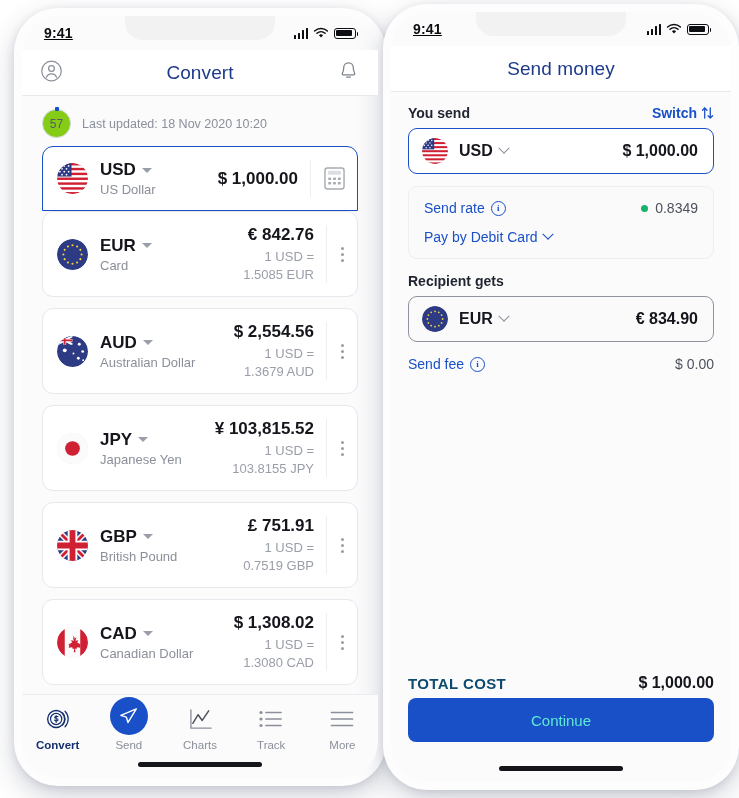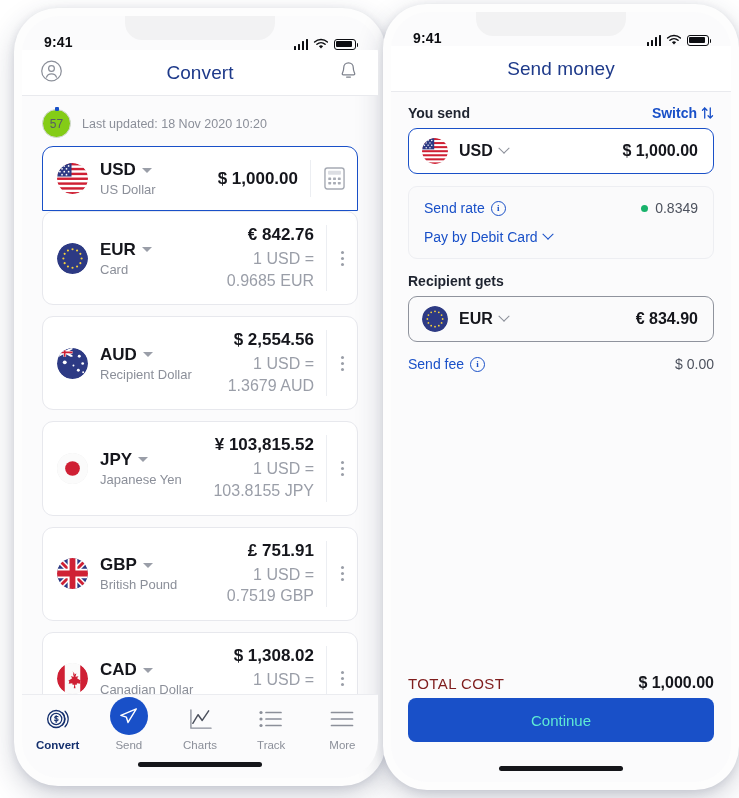--- a/index.html
+++ b/index.html
@@ -34,23 +34,24 @@
   }
   .phone-right .notch{left:47%;}
   .home-bar{
     position:absolute;bottom:11px;left:50%;transform:translateX(-50%);
     width:124px;height:5px;border-radius:3px;background:#15161a;z-index:40;
   }
 
   
   .statusbar{
     position:absolute;top:0;left:0;right:0;height:34px;
-    display:flex;align-items:flex-end;justify-content:space-between;
+    display:flex;align-items:center;justify-content:space-between;
     padding:0 22px;box-sizing:border-box;z-index:30;
     background:transparent;
+    text-decoration:underline;
   }
   .status-time{font-size:14px;font-weight:bold;color:#0d0e12;letter-spacing:.2px;}
   .status-icons{display:flex;align-items:center;gap:5px;}
   .bars{display:flex;align-items:flex-end;gap:1.5px;height:11px;}
   .bars i{display:block;width:2.5px;background:#0d0e12;border-radius:.5px;}
   .bars i:nth-child(1){height:4px;}
   .bars i:nth-child(2){height:6px;}
   .bars i:nth-child(3){height:8.5px;}
   .bars i:nth-child(4){height:11px;}
   .batt{
@@ -102,21 +103,21 @@
   .cur-block{margin-left:12px;flex:1;min-width:0;}
   .cur-code{font-size:17px;font-weight:bold;color:#15161c;display:flex;align-items:center;gap:6px;}
   .caret{
     display:inline-block;width:0;height:0;
     border-left:5px solid transparent;border-right:5px solid transparent;
     border-top:5px solid #9a9ea8;
   }
   .cur-name{font-size:13px;color:#8b8f99;margin-top:2px;}
   .amt-block{text-align:right;padding-right:12px;}
   .amt{font-size:17px;font-weight:bold;color:#15161c;white-space:nowrap;}
-  .rate{font-size:16px;color:#9a9ea8;line-height:1.35;margin-top:3px;white-space:nowrap;}
+  .rate{font-size:13px;color:#9a9ea8;line-height:1.35;margin-top:3px;white-space:nowrap;}
   .kebab{
     width:30px;display:flex;flex-direction:column;align-items:center;justify-content:center;
     gap:3px;border-left:1px solid #eceef2;align-self:stretch;
   }
   .kebab i{width:3px;height:3px;border-radius:50%;background:#9a9ea8;display:block;}
   .calcbtn{
     width:46px;display:flex;align-items:center;justify-content:center;
     border-left:1px solid #eceef2;align-self:stretch;
   }
   .send-banner{
@@ -175,21 +176,21 @@
   .info-val{font-size:14px;color:#4d525e;display:flex;align-items:center;gap:7px;}
   .dot-green{width:7px;height:7px;border-radius:50%;background:#18b26b;display:inline-block;}
   .info-row.second{margin-top:13px;}
   .fee-row{display:flex;align-items:center;justify-content:space-between;padding:14px 17px 0 17px;}
   .fee-val{font-size:14px;color:#4d525e;}
   .totalrow{
     position:absolute;left:0;right:0;bottom:90px;
     display:flex;align-items:center;justify-content:space-between;
     padding:0 17px;box-sizing:border-box;
   }
-  .total-label{font-size:15px;font-weight:normal;color:#7f1d1d;letter-spacing:.4px;}
+  .total-label{font-size:15px;font-weight:bold;color:#0c4a6e;letter-spacing:.4px;}
   .total-val{font-size:16px;font-weight:bold;color:#15161c;}
   .continue{
     position:absolute;left:17px;right:17px;bottom:40px;height:44px;
     background:#1950c8;color:#5eead4;border-radius:8px;
     display:flex;align-items:center;justify-content:center;
     font-size:15px;
   }
   .infoicon{
     width:13px;height:13px;border-radius:50%;border:1.3px solid #1950c8;
     display:inline-flex;align-items:center;justify-content:center;
@@ -337,21 +338,21 @@
               <div class="cur-code">
                 <span>EUR</span>
                 <span class="caret"></span>
               </div>
               <div class="cur-name">Card</div>
             </div>
             <div class="amt-block">
               <div class="amt">€ 842.76</div>
               <div class="rate">
                 <span>1 USD =</span><br>
-                <span>0.9685 EUR</span>
+                <span>1.5085 EUR</span>
               </div>
             </div>
             <div class="kebab">
                 <i></i>
                 <i></i>
                 <i></i>
               </div>
           </div>
         </div>
 
@@ -380,21 +381,21 @@
                       <circle cx="17" cy="18" r="1"></circle>
                     </g>
                 </g>
               </svg>
             </span>
             <div class="cur-block">
               <div class="cur-code">
                 <span>AUD</span>
                 <span class="caret"></span>
               </div>
-              <div class="cur-name">Recipient Dollar</div>
+              <div class="cur-name">Australian Dollar</div>
             </div>
             <div class="amt-block">
               <div class="amt">$ 2,554.56</div>
               <div class="rate">
                 <span>1 USD =</span><br>
                 <span>1.3679 AUD</span>
               </div>
             </div>
             <div class="kebab">
                 <i></i>

